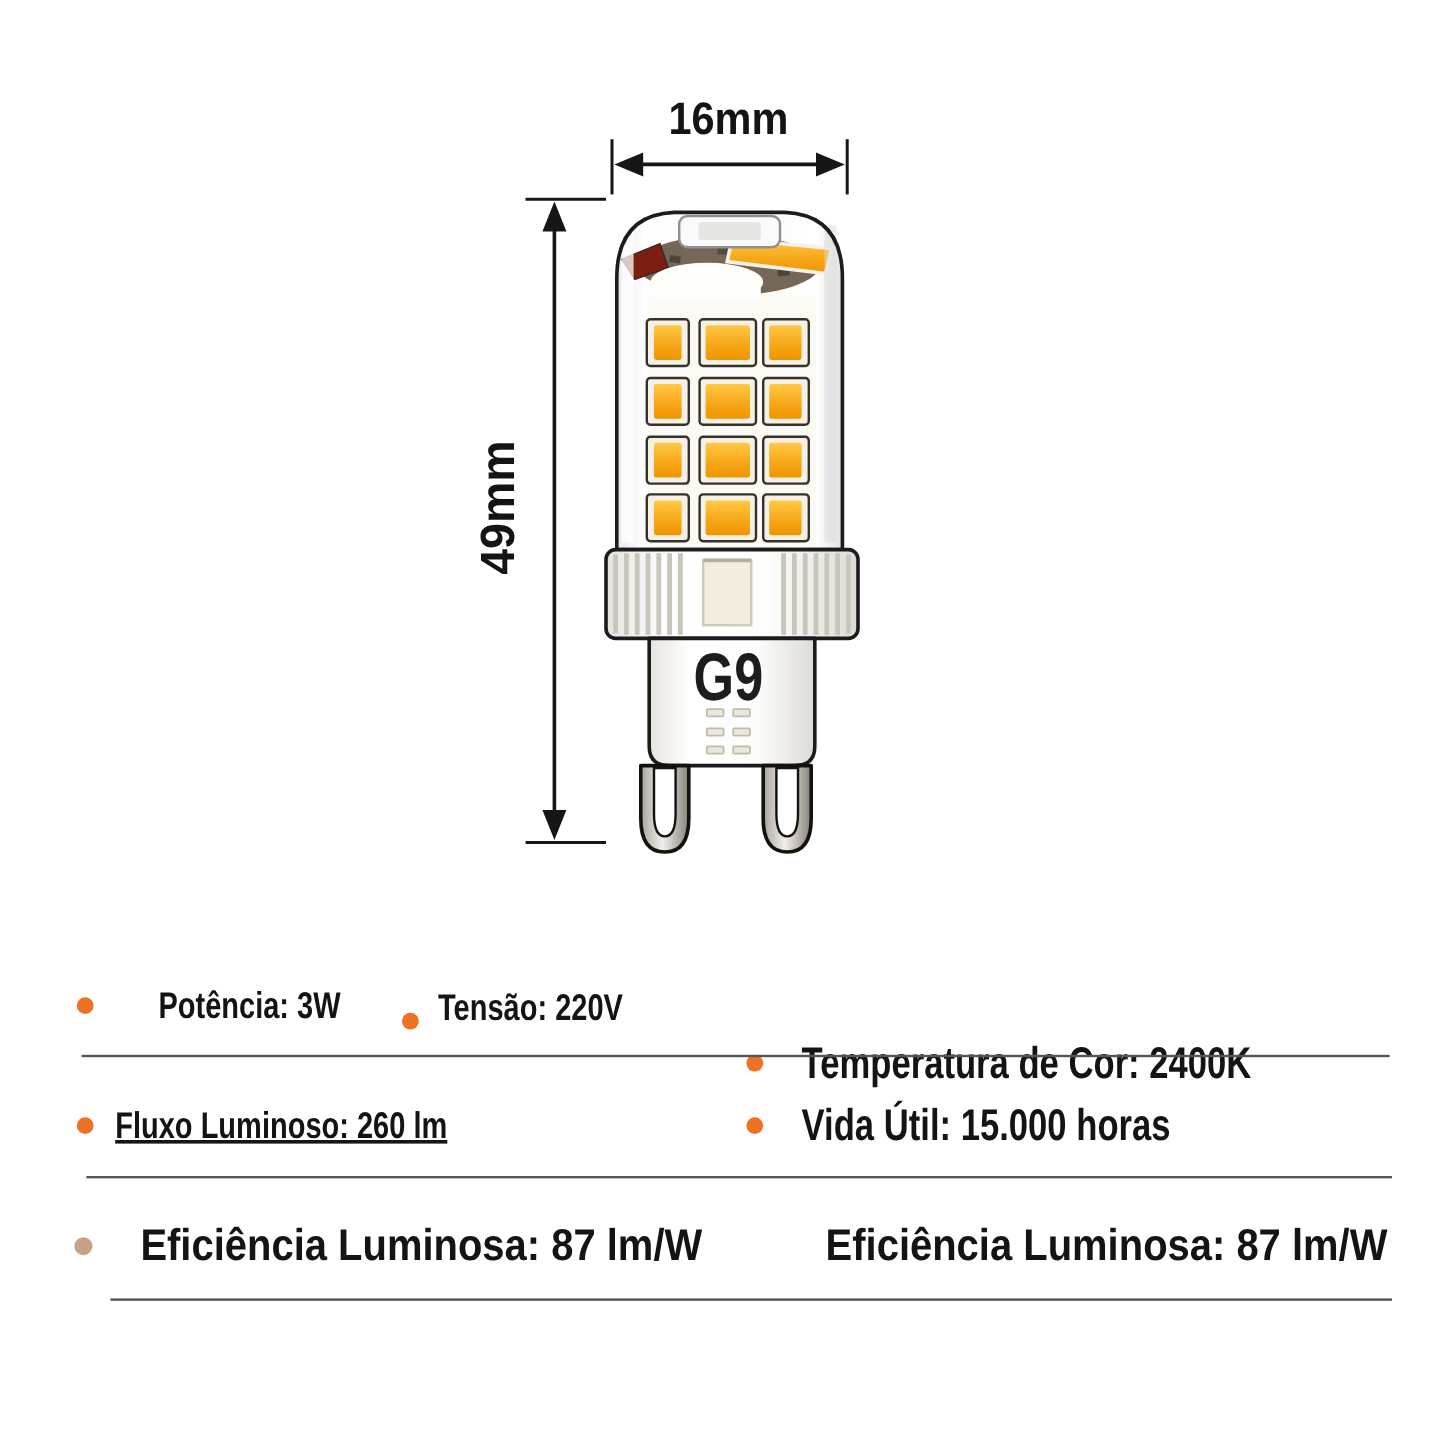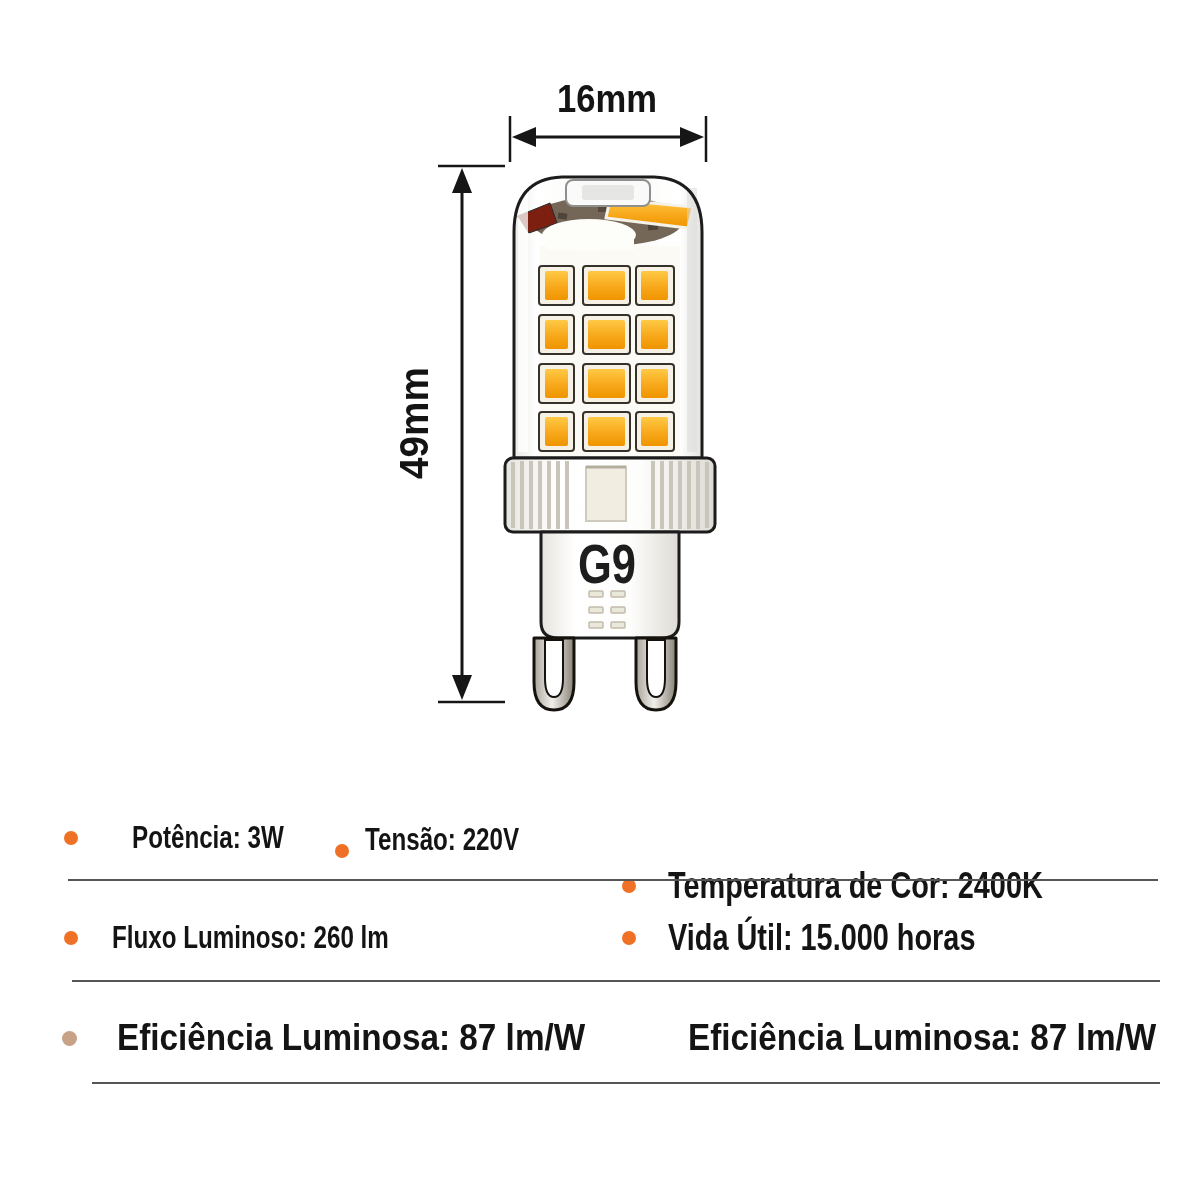--- a/index.html
+++ b/index.html
@@ -172,21 +172,21 @@
   <div class="spec-item" style="left:335px;top:818px;height:40px;gap:16px;align-items:flex-end;">
     <span class="bullet orange"></span>
     <span class="lbl cond sz-s">Tensão: 220V</span>
   </div>
   <div class="spec-item" style="left:622px;top:816px;height:44px;gap:32px;margin-top:48px;">
     <span class="bullet orange"></span>
     <span class="lbl cond sz-l">Temperatura de Cor: 2400K</span>
   </div>
   <div class="divider" style="left:68px;top:879px;width:1090px;"></div>
 
-  <div class="spec-item" style="left:64px;top:918px;height:40px;gap:34px;">
+  <div class="spec-item" style="left:64px;top:918px;height:40px;gap:18px;text-decoration:underline;">
     <span class="bullet orange"></span>
     <span class="lbl cond sz-s">Fluxo Luminoso: 260 lm</span>
   </div>
   <div class="spec-item" style="left:622px;top:916px;height:44px;gap:32px;">
     <span class="bullet orange"></span>
     <span class="lbl cond sz-l">Vida Útil: 15.000 horas</span>
   </div>
   <div class="divider" style="left:72px;top:980px;width:1088px;"></div>
 
   <div class="spec-item" style="left:62px;top:1016px;height:44px;gap:40px;">

